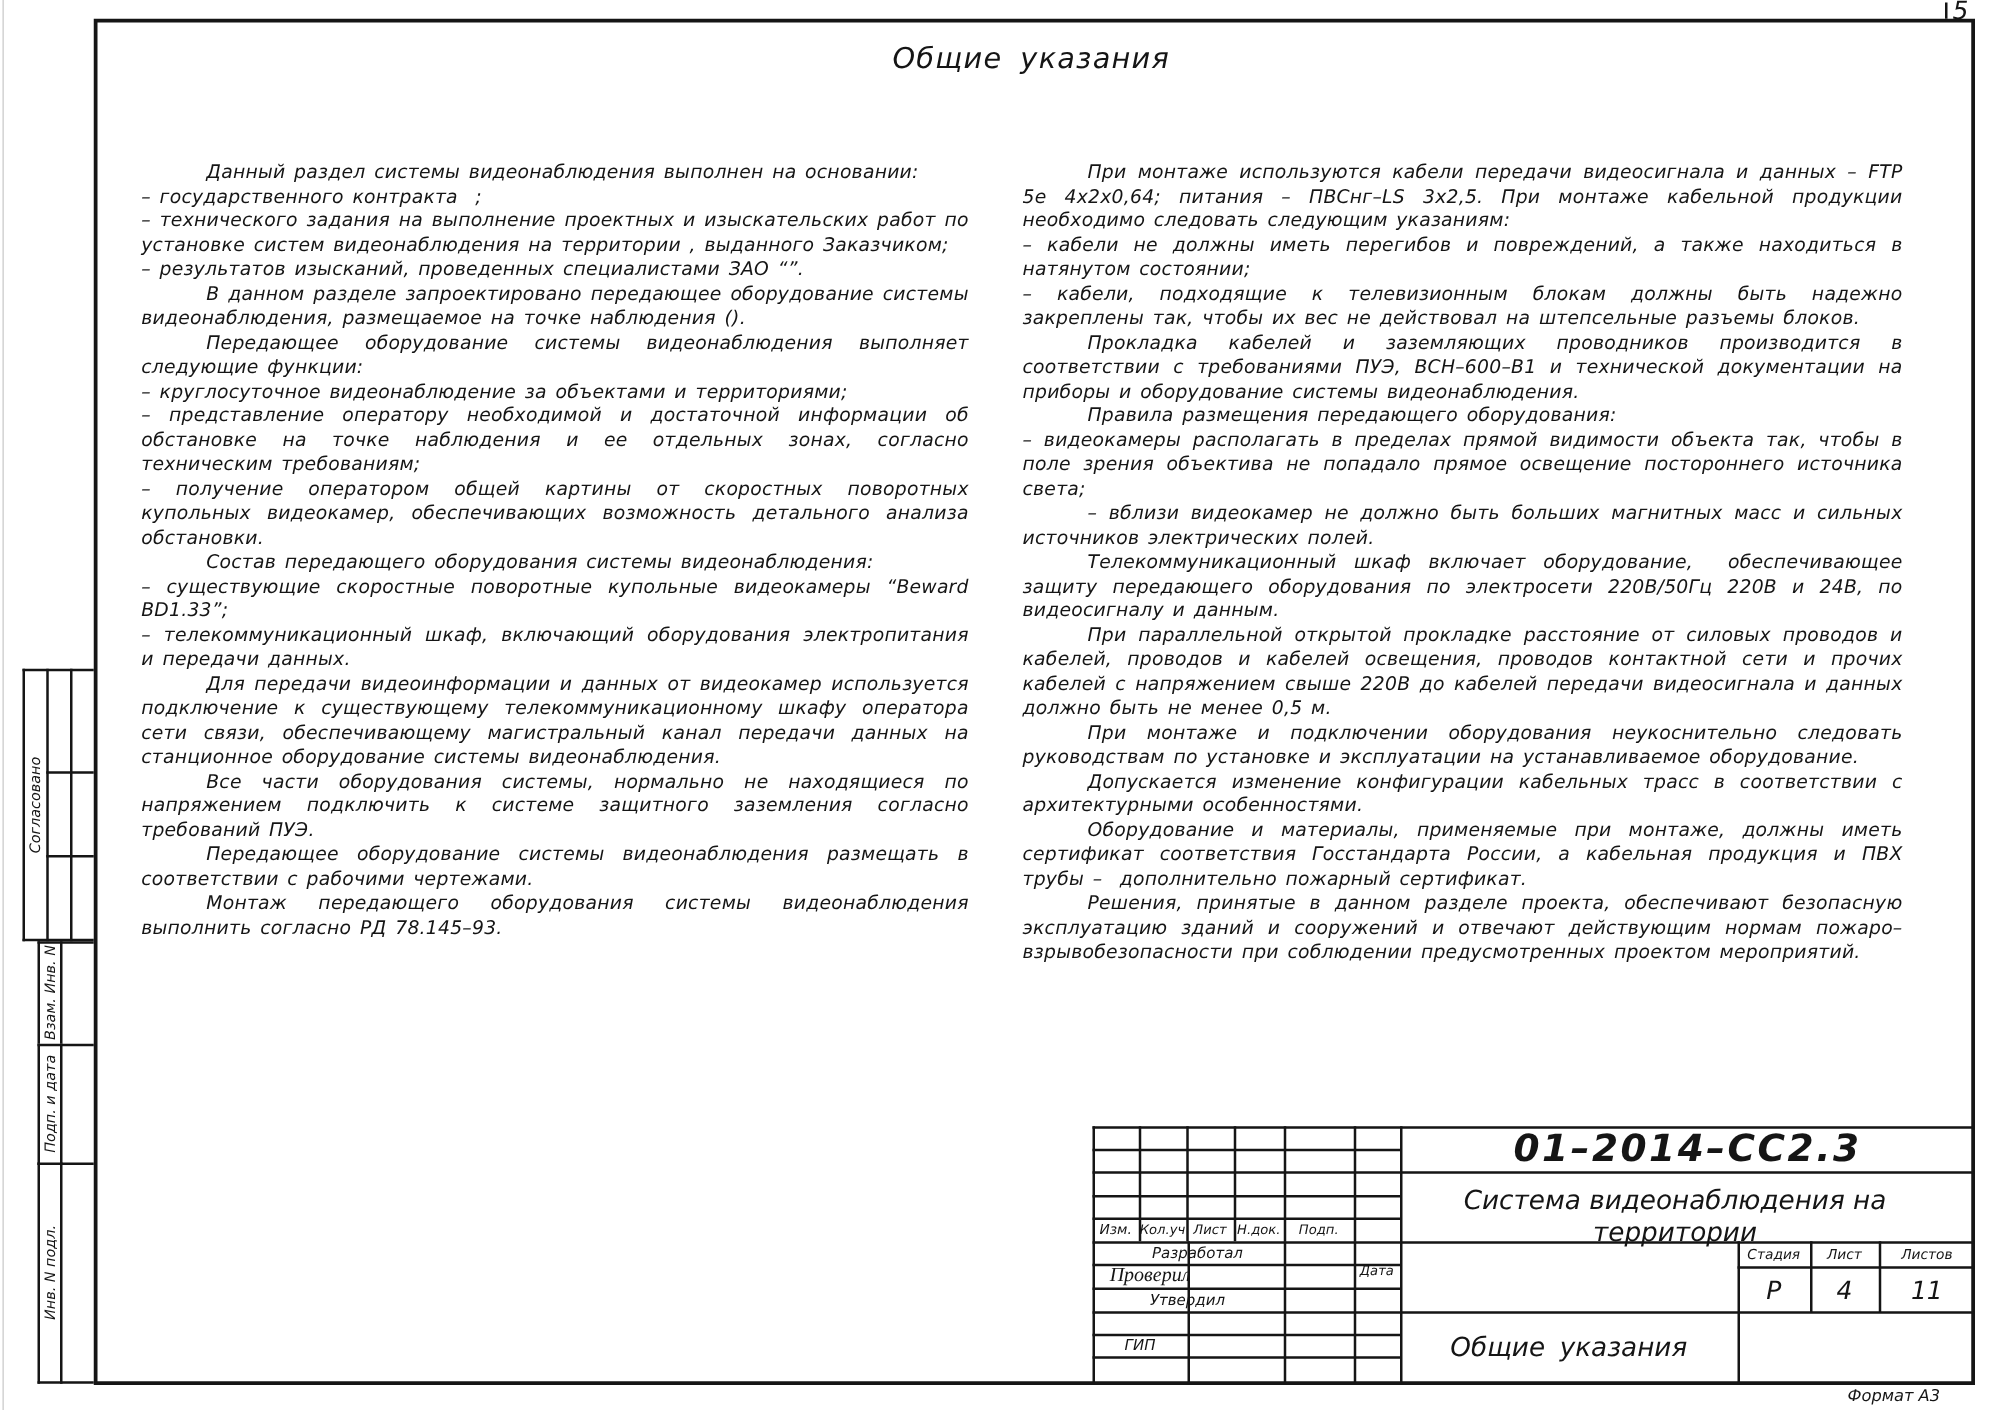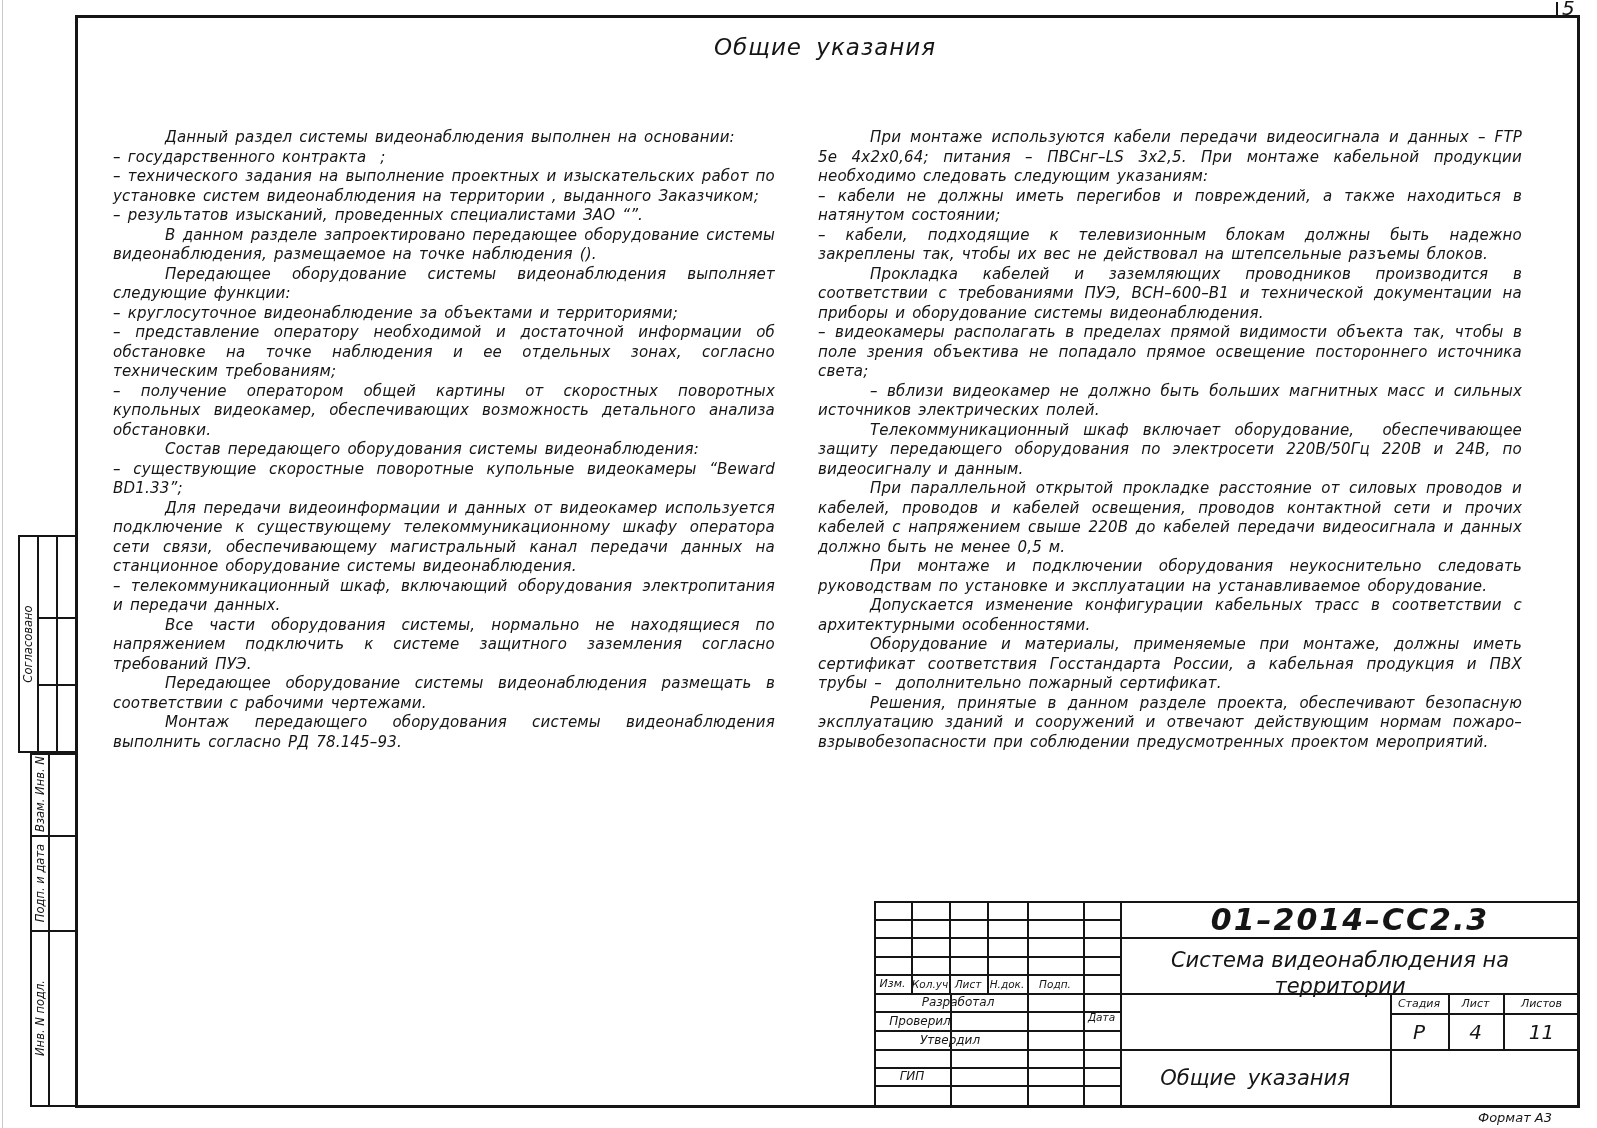--- a/index.html
+++ b/index.html
@@ -43,31 +43,32 @@
       <p class="para">– государственного контракта&nbsp;&nbsp;;</p>
       <p class="para">– технического задания на выполнение проектных и изыскательских работ по установке систем видеонаблюдения на территории , выданного Заказчиком;</p>
       <p class="para">– результатов изысканий, проведенных специалистами ЗАО “”.</p>
       <p class="para ind">В данном разделе запроектировано передающее оборудование системы видеонаблюдения, размещаемое на точке наблюдения ().</p>
       <p class="para ind">Передающее оборудование системы видеонаблюдения выполняет следующие функции:</p>
       <p class="para">– круглосуточное видеонаблюдение за объектами и территориями;</p>
       <p class="para">– представление оператору необходимой и достаточной информации об обстановке на точке наблюдения и ее отдельных зонах, согласно техническим требованиям;</p>
       <p class="para">– получение оператором общей картины от скоростных поворотных купольных видеокамер, обеспечивающих возможность детального анализа обстановки.</p>
       <p class="para ind">Состав передающего оборудования системы видеонаблюдения:</p>
       <p class="para">– существующие скоростные поворотные купольные видеокамеры “Beward BD1.33”;</p>
+      <p class="para">– телекоммуникационный шкаф, включающий оборудования электропитания и передачи данных.</p>
       <p class="para ind">Для передачи видеоинформации и данных от видеокамер используется подключение к существующему телекоммуникационному шкафу оператора сети связи, обеспечивающему магистральный канал передачи данных на станционное оборудование системы видеонаблюдения.</p>
-      <p class="para">– телекоммуникационный шкаф, включающий оборудования электропитания и передачи данных.</p>
       <p class="para ind">Все части оборудования системы, нормально не находящиеся по напряжением подключить к системе защитного заземления согласно требований ПУЭ.</p>
       <p class="para ind">Передающее оборудование системы видеонаблюдения размещать в соответствии с рабочими чертежами.</p>
       <p class="para ind">Монтаж передающего оборудования системы видеонаблюдения выполнить согласно РД 78.145–93.</p>
     </div>
   <div class="col right">
       <p class="para ind">При монтаже используются кабели передачи видеосигнала и данных – FTP 5е 4х2х0,64; питания – ПВСнг–LS 3х2,5. При монтаже кабельной продукции необходимо следовать следующим указаниям:</p>
       <p class="para">– кабели не должны иметь перегибов и повреждений, а также находиться в натянутом состоянии;</p>
       <p class="para">– кабели, подходящие к телевизионным блокам должны быть надежно закреплены так, чтобы их вес не действовал на штепсельные разъемы блоков.</p>
       <p class="para ind">Прокладка кабелей и заземляющих проводников производится в соответствии с требованиями ПУЭ, ВСН–600–В1 и технической документации на приборы и оборудование системы видеонаблюдения.</p>
+      <p class="para ind">Правила размещения передающего оборудования:</p>
       <p class="para">– видеокамеры располагать в пределах прямой видимости объекта так, чтобы в поле зрения объектива не попадало прямое освещение постороннего источника света;</p>
       <p class="para ind">– вблизи видеокамер не должно быть больших магнитных масс и сильных источников электрических полей.</p>
       <p class="para ind">Телекоммуникационный шкаф включает оборудование,&nbsp; обеспечивающее защиту передающего оборудования по электросети 220В/50Гц 220В и 24В, по видеосигналу и данным.</p>
       <p class="para ind">При параллельной открытой прокладке расстояние от силовых проводов и кабелей, проводов и кабелей освещения, проводов контактной сети и прочих кабелей с напряжением свыше 220В до кабелей передачи видеосигнала и данных должно быть не менее 0,5 м.</p>
       <p class="para ind">При монтаже и подключении оборудования неукоснительно следовать руководствам по установке и эксплуатации на устанавливаемое оборудование.</p>
       <p class="para ind">Допускается изменение конфигурации кабельных трасс в соответствии с архитектурными особенностями.</p>
       <p class="para ind">Оборудование и материалы, применяемые при монтаже, должны иметь сертификат соответствия Госстандарта России, а кабельная продукция и ПВХ трубы –&nbsp; дополнительно пожарный сертификат.</p>
       <p class="para ind">Решения, принятые в данном разделе проекта, обеспечивают безопасную эксплуатацию зданий и сооружений и отвечают действующим нормам пожаро– взрывобезопасности при соблюдении предусмотренных проектом мероприятий.</p>
     </div>
 
@@ -81,21 +82,21 @@
   <div class="cell" style="left:1120px;top:1050px;width:270px;height:55px;font-size:21px;word-spacing:5px;">Общие указания</div>
 
   <div class="cell" style="left:874px;top:974px;width:37px;height:19px;font-size:11px;">Изм.</div>
   <div class="cell" style="left:911px;top:974px;width:38px;height:19px;font-size:10.5px;">Кол.уч</div>
   <div class="cell" style="left:949px;top:974px;width:38px;height:19px;font-size:10.5px;">Лист</div>
   <div class="cell" style="left:987px;top:974px;width:40px;height:19px;font-size:10.5px;text-align:right;">Н.док.</div>
   <div class="cell" style="left:1027px;top:974px;width:56px;height:19px;font-size:10.5px;">Подп.</div>
   <div class="cell" style="left:1083px;top:974px;width:37px;height:19px;font-size:10.5px;margin-top:33px;">Дата</div>
 
   <div class="cell" style="left:874px;top:993px;width:76px;height:18px;font-size:12px;padding-left:46px;">Разработал</div>
-  <div class="cell" style="left:874px;top:1011px;width:92px;height:19px;font-size:12px;">Проверил</div>
+  <div class="cell" style="left:874px;top:1011px;width:92px;height:19px;font-size:16px;font-family:Liberation Serif, serif;">Проверил</div>
   <div class="cell" style="left:874px;top:1030px;width:76px;height:19px;font-size:12px;padding-left:38px;">Утвердил</div>
   <div class="cell" style="left:874px;top:1067px;width:76px;height:18px;font-size:12px;">ГИП</div>
 
   <div class="cell" style="left:1390px;top:993px;width:58px;height:20px;font-size:11px;">Стадия</div>
   <div class="cell" style="left:1448px;top:993px;width:55px;height:20px;font-size:11px;">Лист</div>
   <div class="cell" style="left:1503px;top:993px;width:77px;height:20px;font-size:11px;">Листов</div>
   <div class="cell" style="left:1390px;top:1013px;width:58px;height:37px;font-size:20px;">Р</div>
   <div class="cell" style="left:1448px;top:1013px;width:55px;height:37px;font-size:20px;">4</div>
   <div class="cell" style="left:1503px;top:1013px;width:77px;height:37px;font-size:20px;">11</div>
 

